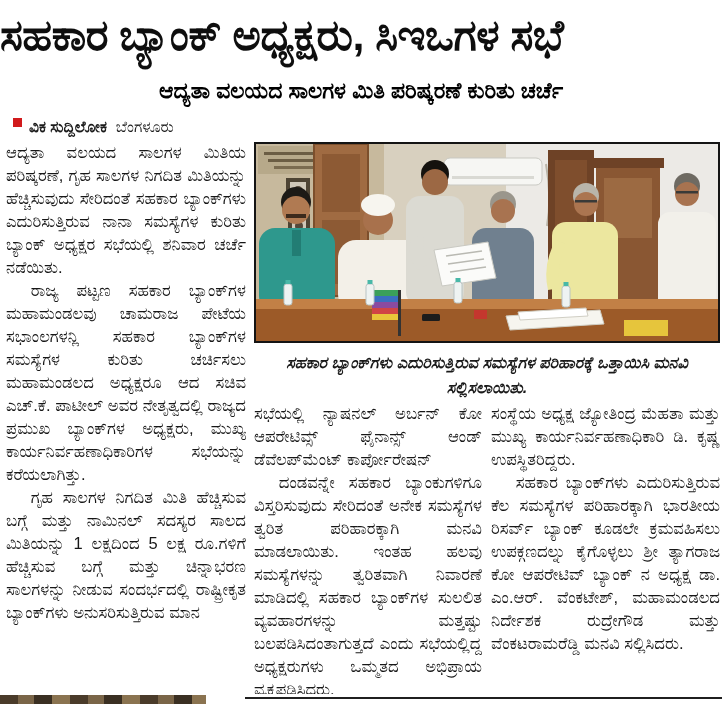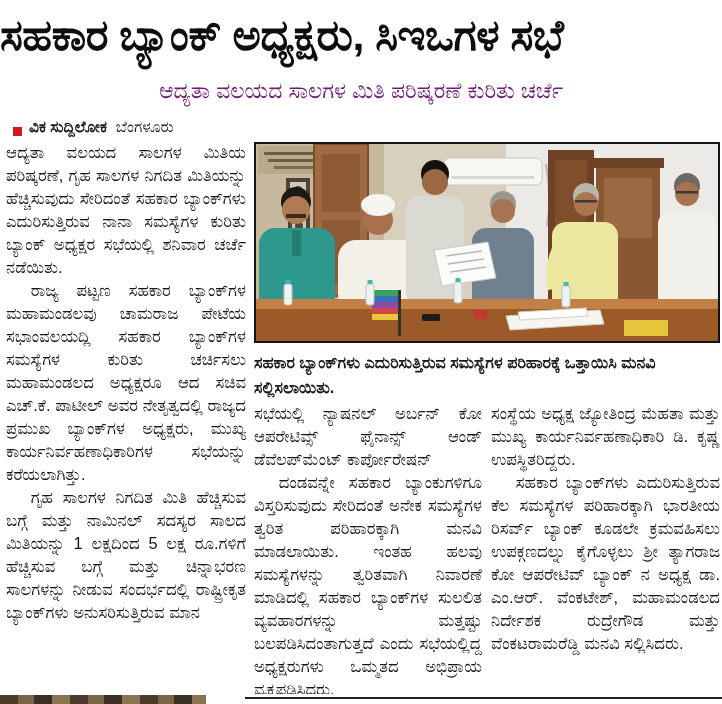--- a/index.html
+++ b/index.html
@@ -7,25 +7,25 @@
   body {
     position:relative; overflow:hidden; background:#ffffff; color:#161616;
     font-family:"Liberation Sans", sans-serif;
   }
   .headline {
     position:absolute; top:4px; left:0; width:722px; text-align:left;
     font-size:43px; line-height:1.45; font-weight:800; letter-spacing:-0.5px; color:#0e0e0e;
   }
   .subheadline {
     position:absolute; top:78px; left:0; width:722px; text-align:center;
-    font-size:22px; font-weight:400; color:#701a75;
+    font-size:22px; font-weight:700; color:#000000;
   }
   .byline {
     position:absolute; top:118px; left:13px; font-size:15.5px; color:#1b1b1b;
-    display:flex; align-items:flex-end; gap:7px;
+    display:flex; align-items:flex-start; gap:7px;
   }
   .byline .bullet {
     width:9px; height:9px; background:#d11a1c; display:inline-block; flex:0 0 auto;
   }
   .byline .source { font-weight:800; }
   .byline .loc { font-weight:400; margin-left:2px; }
   .body-col {
     position:absolute; font-size:16.5px; line-height:23px; text-align:justify;
     overflow:hidden; color:#171717;
   }
@@ -33,21 +33,21 @@
   #col-left  { left:6px;   top:141px; width:240px; height:554px; }
   #col-mid   { left:254px; top:402px; width:228px; height:292px; }
   #col-right { left:491px; top:402px; width:229px; height:292px; }
   .photo-frame {
     position:absolute; left:254px; top:142px; width:466px; height:201px;
     border:2px solid #141414; background:#d8d0bf;
   }
   .photo-frame svg { display:block; width:100%; height:100%; }
   .caption {
     position:absolute; left:254px; top:350px; width:466px;
-    font-size:16px; font-weight:700; line-height:25px; color:#1a1a1a; text-align:left;
+    font-size:16px; font-weight:700; line-height:25px; color:#1a1a1a; text-align:center;font-style:italic;
   }
   .bottom-photo-sliver {
     position:absolute; left:0; top:695px; width:206px; height:9px;
     background:repeating-linear-gradient(90deg,#4a3b2a 0 18px,#7a6548 18px 34px,#3a2f22 34px 52px,#8a7350 52px 70px);
   }
   .bottom-rule {
     position:absolute; left:245px; top:697px; width:477px; height:2px; background:#1f1f1f;
   }
 </style>
 </head>
@@ -57,21 +57,21 @@
 <h2 class="subheadline">ಆದ್ಯತಾ ವಲಯದ ಸಾಲಗಳ ಮಿತಿ ಪರಿಷ್ಕರಣೆ ಕುರಿತು ಚರ್ಚೆ</h2>
 
 <div class="byline">
   <span class="bullet"></span>
   <span class="source">ವಿಕ ಸುದ್ದಿಲೋಕ</span>
   <span class="loc">ಬೆಂಗಳೂರು</span>
 </div>
 
 <div id="col-left" class="body-col">
   <p>ಆದ್ಯತಾ ವಲಯದ ಸಾಲಗಳ ಮಿತಿಯ ಪರಿಷ್ಕರಣೆ, ಗೃಹ ಸಾಲಗಳ ನಿಗದಿತ ಮಿತಿಯನ್ನು ಹೆಚ್ಚಿಸುವುದು ಸೇರಿದಂತೆ ಸಹಕಾರ ಬ್ಯಾಂಕ್‌ಗಳು ಎದುರಿಸುತ್ತಿರುವ ನಾನಾ ಸಮಸ್ಯೆಗಳ ಕುರಿತು ಬ್ಯಾಂಕ್ ಅಧ್ಯಕ್ಷರ ಸಭೆಯಲ್ಲಿ ಶನಿವಾರ ಚರ್ಚೆ ನಡೆಯಿತು.</p>
-  <p>ರಾಜ್ಯ ಪಟ್ಟಣ ಸಹಕಾರ ಬ್ಯಾಂಕ್‌ಗಳ ಮಹಾಮಂಡಲವು ಚಾಮರಾಜ ಪೇಟೆಯ ಸಭಾಂವಲಯದ್ಲಿ ಸಹಕಾರ ಬ್ಯಾಂಕ್‌ಗಳ ಸಮಸ್ಯೆಗಳ ಕುರಿತು ಚರ್ಚಿಸಲು ಮಹಾಮಂಡಲದ ಅಧ್ಯಕ್ಷರೂ ಆದ ಸಚಿವ ಎಚ್.ಕೆ. ಪಾಟೀಲ್ ಅವರ ನೇತೃತ್ವದಲ್ಲಿ ರಾಜ್ಯದ ಪ್ರಮುಖ ಬ್ಯಾಂಕ್‌ಗಳ ಅಧ್ಯಕ್ಷರು, ಮುಖ್ಯ ಕಾರ್ಯನಿರ್ವಹಣಾಧಿಕಾರಿಗಳ ಸಭೆಯನ್ನು ಕರೆಯಲಾಗಿತ್ತು.</p>
+  <p>ರಾಜ್ಯ ಪಟ್ಟಣ ಸಹಕಾರ ಬ್ಯಾಂಕ್‌ಗಳ ಮಹಾಮಂಡಲವು ಚಾಮರಾಜ ಪೇಟೆಯ ಸಭಾಂಲಗಳನ್ಲಿ ಸಹಕಾರ ಬ್ಯಾಂಕ್‌ಗಳ ಸಮಸ್ಯೆಗಳ ಕುರಿತು ಚರ್ಚಿಸಲು ಮಹಾಮಂಡಲದ ಅಧ್ಯಕ್ಷರೂ ಆದ ಸಚಿವ ಎಚ್.ಕೆ. ಪಾಟೀಲ್ ಅವರ ನೇತೃತ್ವದಲ್ಲಿ ರಾಜ್ಯದ ಪ್ರಮುಖ ಬ್ಯಾಂಕ್‌ಗಳ ಅಧ್ಯಕ್ಷರು, ಮುಖ್ಯ ಕಾರ್ಯನಿರ್ವಹಣಾಧಿಕಾರಿಗಳ ಸಭೆಯನ್ನು ಕರೆಯಲಾಗಿತ್ತು.</p>
   <p>ಗೃಹ ಸಾಲಗಳ ನಿಗದಿತ ಮಿತಿ ಹೆಚ್ಚಿಸುವ ಬಗ್ಗೆ ಮತ್ತು ನಾಮಿನಲ್ ಸದಸ್ಯರ ಸಾಲದ ಮಿತಿಯನ್ನು 1 ಲಕ್ಷದಿಂದ 5 ಲಕ್ಷ ರೂ.ಗಳಿಗೆ ಹೆಚ್ಚಿಸುವ ಬಗ್ಗೆ ಮತ್ತು ಚಿನ್ನಾಭರಣ ಸಾಲಗಳನ್ನು ನೀಡುವ ಸಂದರ್ಭದಲ್ಲಿ ರಾಷ್ಟ್ರೀಕೃತ ಬ್ಯಾಂಕ್‌ಗಳು ಅನುಸರಿಸುತ್ತಿರುವ ಮಾನ</p>
 </div>
 
 <div class="photo-frame">
   <svg viewBox="0 0 462 197" preserveAspectRatio="none">
 
     <rect width="462" height="197" fill="#d8d0bf"></rect>
     <rect width="128" height="197" fill="#c7b99d"></rect>
     <rect x="250" width="212" height="197" fill="#eceae6"></rect>
 

